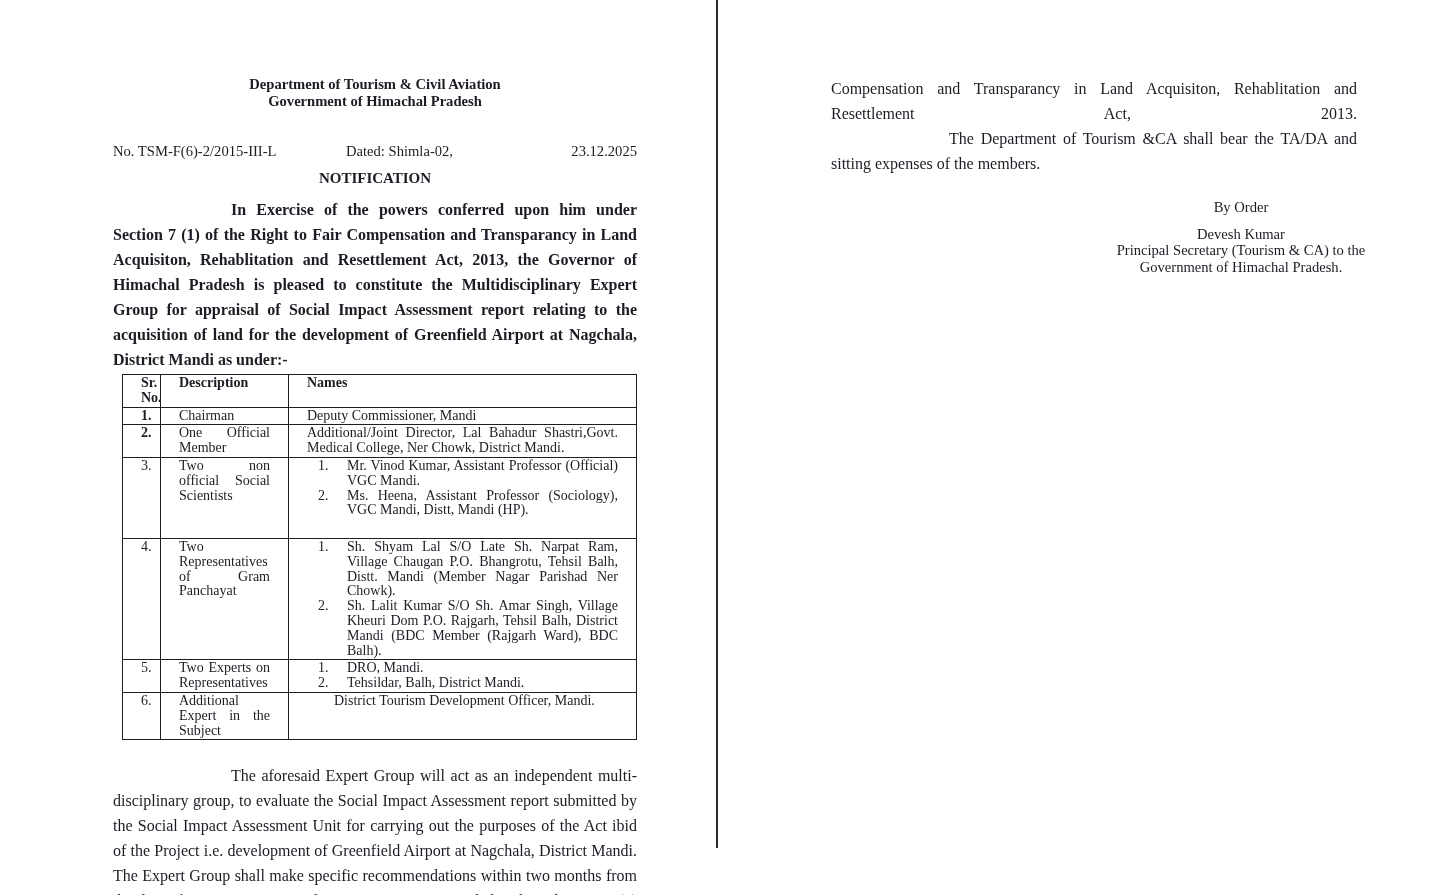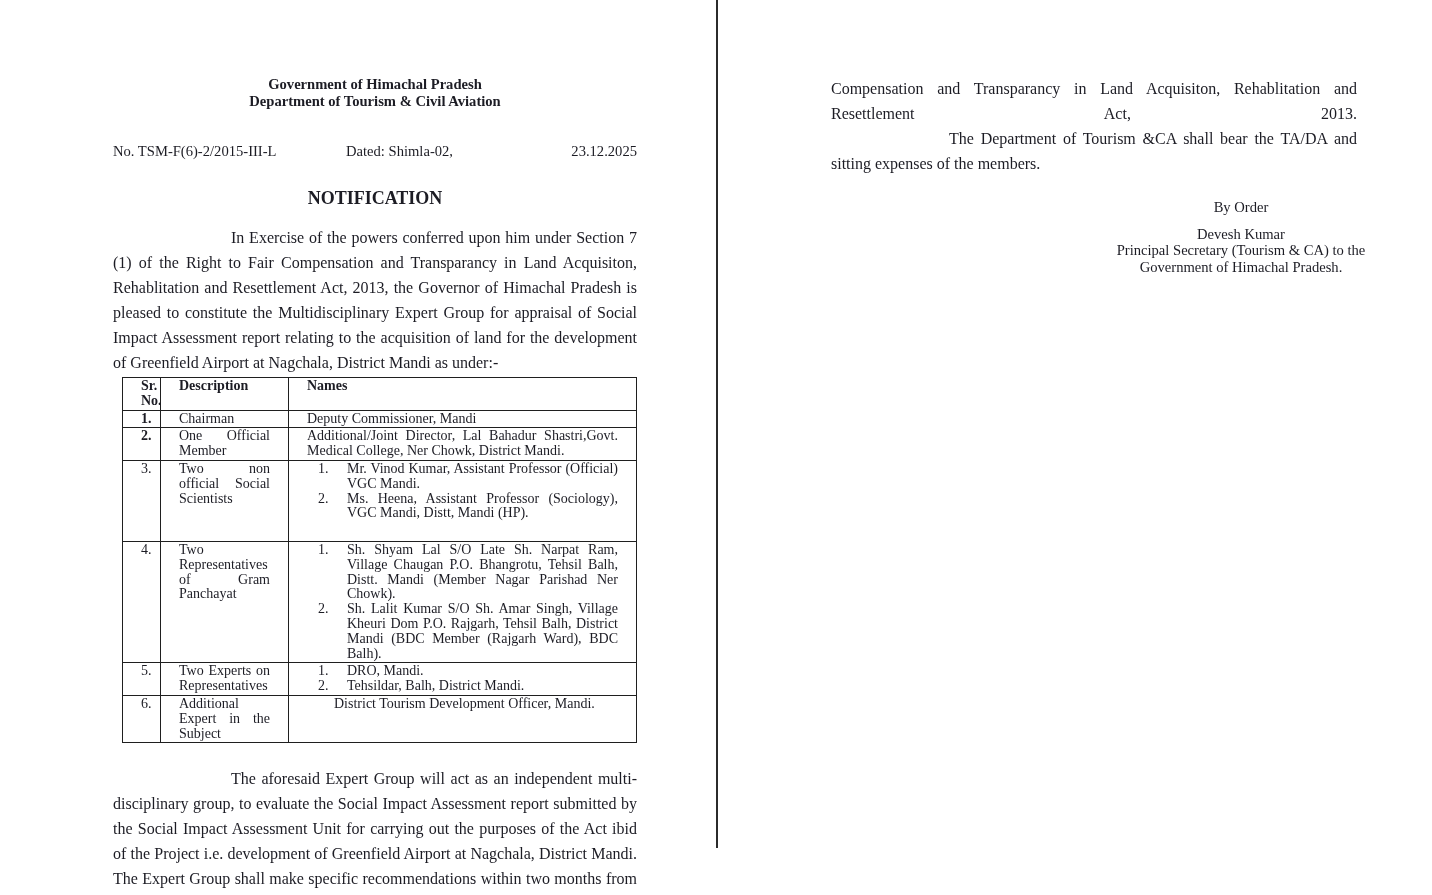--- a/index.html
+++ b/index.html
@@ -42,34 +42,34 @@
     height: 22px;
     font-size: 14.6px;
   }
   .ref-no    { position: absolute; left: 0; }
   .ref-dated { position: absolute; left: 233px; }
   .ref-date  { position: absolute; right: 0; }
 
   .notif-title {
     text-align: center;
     font-weight: bold;
-    font-size: 18px;
+    font-size: 15px;
     line-height: 17px;
-    margin-top: 25px;
+    margin-top: 5px;
   }
 
   .para {
     font-size: 16px;
     line-height: 25px;
     text-align: justify;
     margin: 0;
   }
   .para.justify-last { text-align-last: justify; }
   .indent { text-indent: 118px; }
-  .para1 { margin-top: 18px; }
+  .para1 { margin-top: 10px; font-weight: bold; }
   .para2 { margin-top: 23px; }
 
   table.committee {
     border-collapse: collapse;
     margin-left: 9px;
     margin-top: 2px;
     width: 514px;
     font-size: 14px;
     line-height: 14.8px;
     table-layout: fixed;
@@ -118,22 +118,22 @@
   }
   .sig-name { font-weight: normal; }
 </style>
 </head>
 <body>
 
 <div class="page-divider"></div>
 
 <div id="left-page" class="page">
   <div class="doc-header">
+    <div>Department of Tourism &amp; Civil Aviation</div>
     <div>Government of Himachal Pradesh</div>
-    <div>Department of Tourism &amp; Civil Aviation</div>
   </div>
 
   <div class="ref-row">
     <span class="ref-no">No. TSM-F(6)-2/2015-III-L</span>
     <span class="ref-dated">Dated: Shimla-02,</span>
     <span class="ref-date">23.12.2025</span>
   </div>
 
   <div class="notif-title">NOTIFICATION</div>
 

